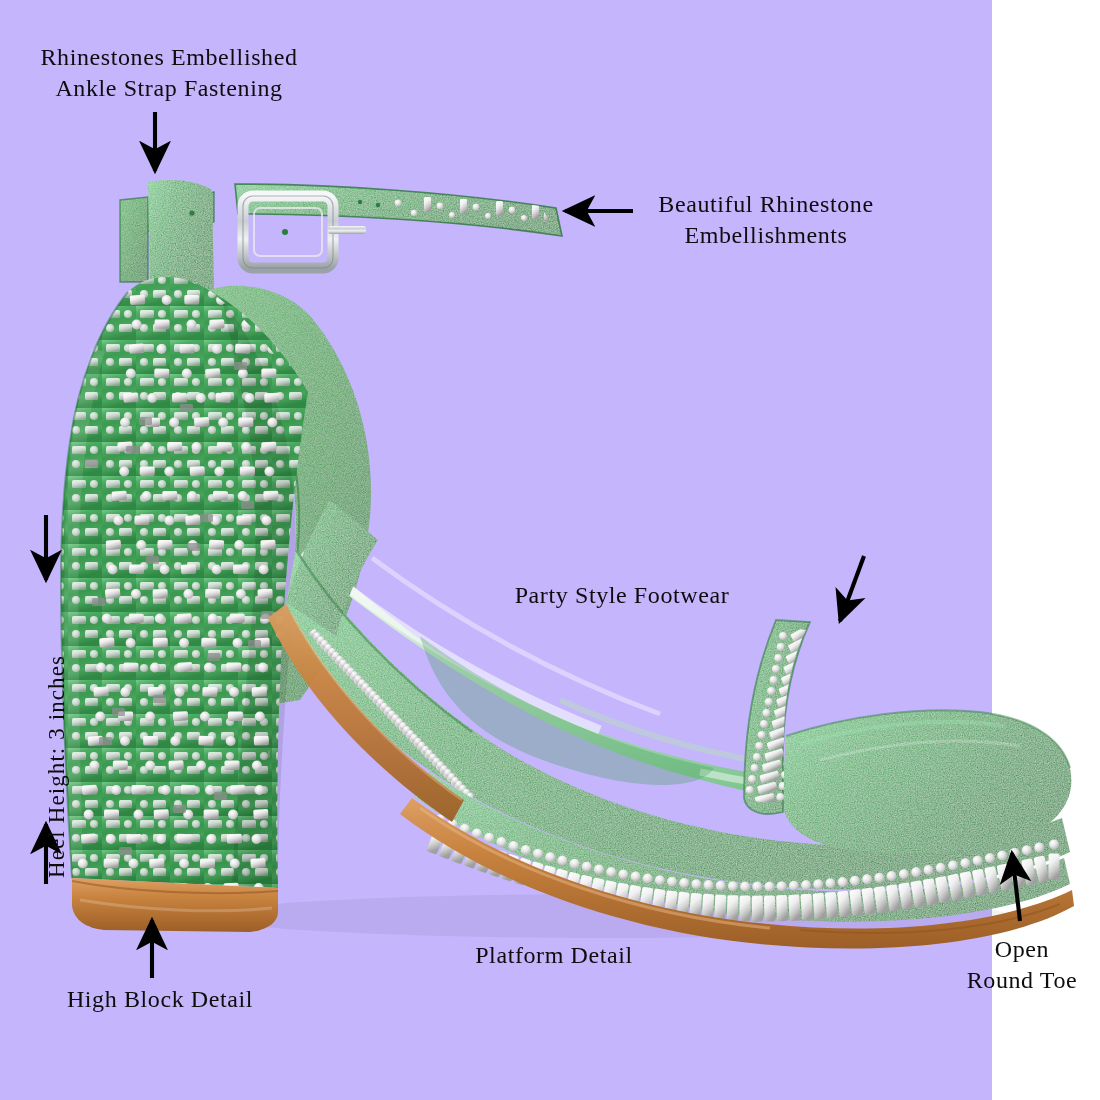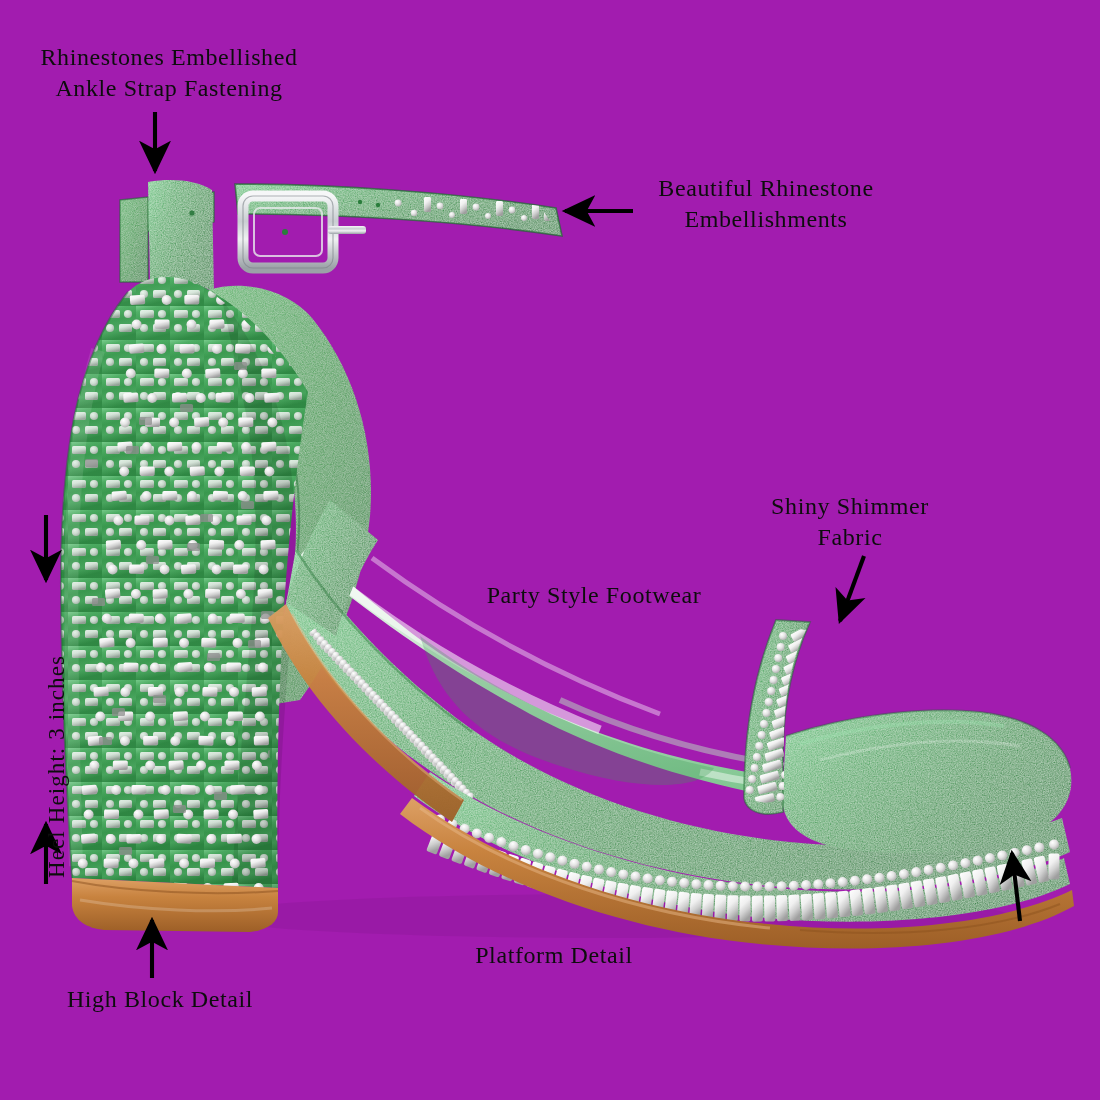--- a/index.html
+++ b/index.html
@@ -2,21 +2,21 @@
 <html><head>
 <meta charset="utf-8">
 <title>Green Rhinestone Platform Heel — Annotated</title>
 <style>
   html,body{margin:0;padding:0;background:#ffffff;}
   body{
     width:1100px;height:1100px;overflow:hidden;position:relative;
     font-family:"Liberation Serif","DejaVu Serif",serif;
     color:#111111;
   }
-  #stage{position:absolute;inset:0;width:1100px;height:1100px;background:#a21caf;}
+  #stage{position:absolute;inset:0;width:992px;height:1100px;background:#c4b5fd;}
 
   
   .anno{
     position:absolute;
     font-family:"Liberation Serif","DejaVu Serif",serif;
     font-size:23px;
     line-height:1.30;
     color:#0d0d0d;
     letter-spacing:.6px;
     white-space:pre-line;
@@ -818,28 +818,28 @@
       <line x1="152" y1="978" x2="152" y2="920"></line>
 
       <line x1="46" y1="515" x2="46" y2="580"></line>
       <line x1="46" y1="884" x2="46" y2="824"></line>
     </g>
   </svg>
 
   <div class="anno big" style="left:28px;top:42px;width:282px;">Rhinestones Embellished
 Ankle Strap Fastening</div>
 
-  <div class="anno big" style="left:640px;top:173px;width:252px;text-align:center;">Beautiful Rhinestone
+  <div class="anno big" style="left:640px;top:189px;width:252px;text-align:center;">Beautiful Rhinestone
 Embellishments</div>
 
-  <div class="anno big" style="left:758px;top:491px;width:184px;">Shiny Shimmer
-Fabric</div>
-
-  <div class="anno big" style="left:472px;top:580px;width:244px;">Party Style Footwear</div>
+
+  <div class="anno big" style="left:500px;top:580px;width:244px;">Party Style Footwear</div>
 
   <div class="anno big" style="left:462px;top:932px;width:184px;margin-top:8px;">Platform Detail</div>
 
+  <div class="anno big" style="left:950px;top:934px;width:144px;">Open
+Round Toe</div>
 
   <div class="anno big" style="left:58px;top:984px;width:204px;">High Block Detail</div>
 
   <div class="anno vert" style="left:42px;top:878px;">Heel Height: 3 inches</div>
 
 </div>
 
 </body></html>

